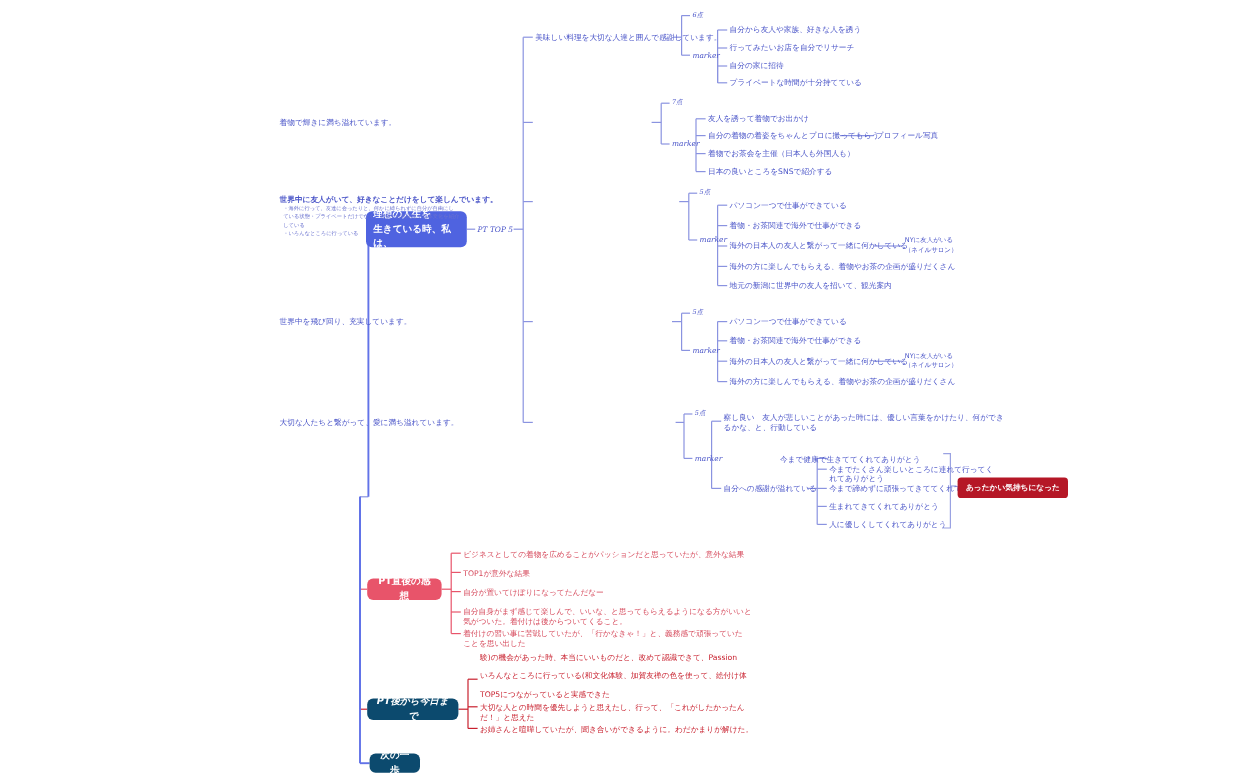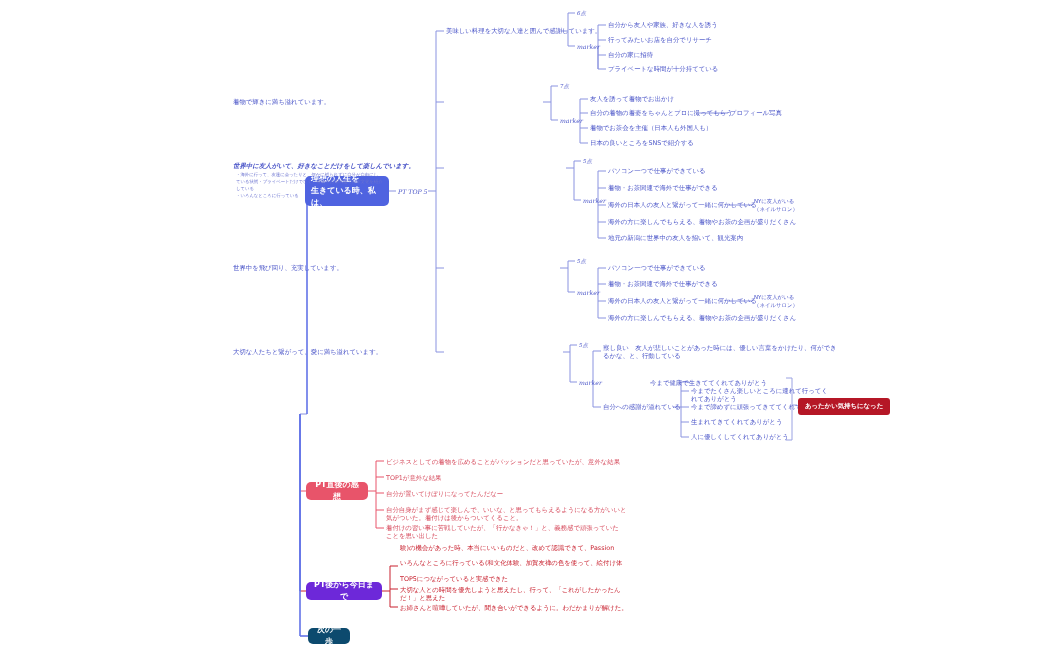--- a/index.html
+++ b/index.html
@@ -22,34 +22,34 @@
     line-height:1.45;letter-spacing:.2px;
   }
 
   
   .l1{
     border-radius:5px;color:#fff;font-size:8px;font-weight:bold;
     display:flex;align-items:center;justify-content:center;
     text-align:center;line-height:1.5;padding:3px 6px;
   }
   .l1.blue{background:#4f63e0;align-items:center;}
-  .l1.red{background:#6d28d9;}
+  .l1.red{background:#0c4a6e;font-style:italic;}
   .l1.pink{background:#e8546a;}
 
   .l1-main{left:305px;top:176px;width:84px;height:30px;justify-content:flex-start;text-align:left;}
   .l1-pt{left:306px;top:482px;width:62px;height:18px;}
   .l1-after{left:306px;top:582px;width:76px;height:18px;}
   .l1-next{left:308px;top:628px;width:42px;height:16px;background:#0c4a6e;}
 
   
   .lbl{position:absolute;font-size:6.4px;line-height:1.55;color:#4a55c8;white-space:nowrap;}
   .lbl.red-t{color:#c8202e;}
   .lbl.pink-t{color:#d64a5c;}
   .lbl.tiny{font-size:4.4px;line-height:1.5;color:#6a72cf;}
-  .lbl.bold{font-weight:bold;font-style:italic;}
+  .lbl.bold{font-weight:bold;}
   .lbl.serif{font-family:"DejaVu Serif","Liberation Serif",serif;font-style:italic;font-size:6.2px;}
   .lbl.mono-sm{font-size:5.4px;}
 
   .tagred{
     position:absolute;background:#b51726;color:#fff;border-radius:3px;
     font-size:6.4px;font-weight:bold;padding:4px 7px;white-space:nowrap;
   }
 </style>
 </head>
 <body>

